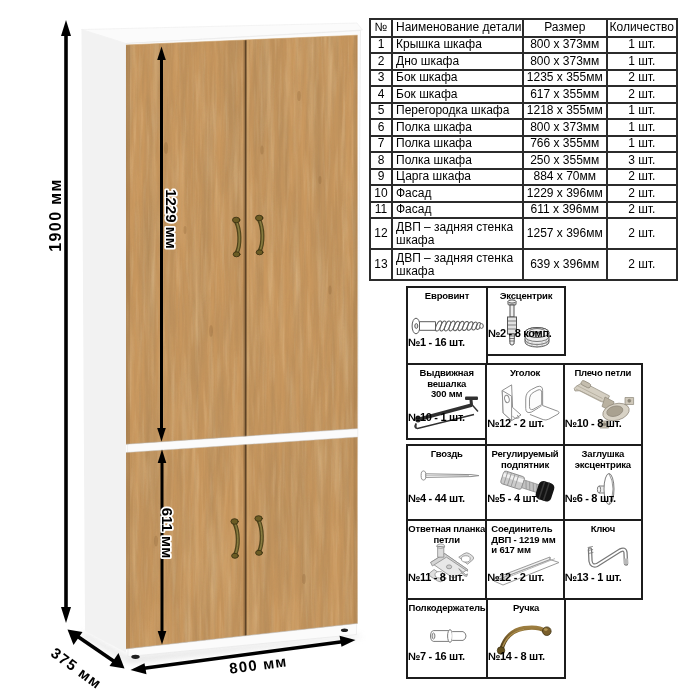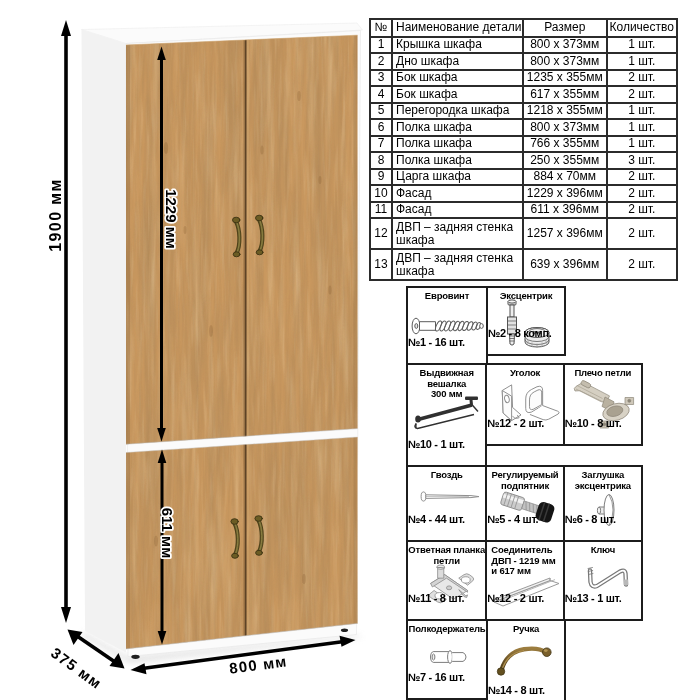--- a/index.html
+++ b/index.html
@@ -288,21 +288,21 @@
           <path d="M41,43.6 a8,3 0 0 1 16,0" fill="none" stroke-width="0.9"></path>
           <path d="M44.5,45.8 l9,-2.4 M45,43.2 l8.5,2.8" stroke-width="1.1" fill="none"></path>
           <path d="M37,48.5 a12,5 0 0 0 24,0 M37,51.5 a12,5 0 0 0 24,0" fill="none" stroke-width="0.8"></path>
           <path d="M40,52 v4 M44,54.5 v4 M49,55.5 v4 M54,54.5 v4 M58,52 v4" stroke="#9b9b9b" stroke-width="0.8" fill="none"></path>
         </g>
       </svg>
       <div class="hwn">№2 - 8 комп.</div>
     </div>
   </div>
   <div class="hwrow">
-    <div class="hwcell" style="height:104px">
+    <div class="hwcell" style="height:77px">
       <div class="hwt">Выдвижная<br>вешалка<br>300 мм</div>
       <svg class="hwi" width="82" height="83" viewBox="0 0 82 83">
         <g stroke="#303030" fill="none">
           <path d="M10,54.5 L64,40" stroke-width="3.4"></path>
           <path d="M8,58.5 q-2.5,4.5 1.5,5 L66,49.5" stroke-width="1.5"></path>
           <path d="M8,58.5 L8,63.2" stroke-width="1.2"></path>
           <path d="M63.5,40 L63,34.5" stroke-width="3"></path>
           <rect x="57" y="31.5" width="13" height="3.6" rx="1" fill="#303030" stroke="none"></rect>
           <ellipse cx="10" cy="54" rx="2.8" ry="3.6" fill="#303030" stroke="none"></ellipse>
           <path d="M62.5,38 l7.5,8.5" stroke-width="1.4"></path>
@@ -436,21 +436,21 @@
         <g stroke="#7d7d7d" fill="#fff" stroke-width="1">
           <ellipse cx="25.5" cy="36" rx="3" ry="5.4"></ellipse>
           <path d="M25.5,30.6 h15.5 v10.8 h-15.5" fill="#fff"></path>
           <ellipse cx="42" cy="36" rx="2.4" ry="6.4" fill="#fff"></ellipse>
           <path d="M44.2,31.6 h10.8 q3,1.3 3,4.4 t-3,4.4 h-10.8" fill="#fff"></path>
           <ellipse cx="25.5" cy="36" rx="1.4" ry="3" fill="#f0f0f0"></ellipse>
         </g>
       </svg>
       <div class="hwn">№7 - 16 шт.</div>
     </div>
-    <div class="hwcell" style="height:94px">
+    <div class="hwcell" style="height:81px">
       <div class="hwt">Ручка</div>
       <svg class="hwi" width="80" height="81" viewBox="0 0 80 81">
         <defs>
           <linearGradient id="brz" x1="0" y1="0" x2="0" y2="1">
             <stop offset="0" stop-color="#9c7d3f"></stop>
             <stop offset="0.5" stop-color="#6e5527"></stop>
             <stop offset="1" stop-color="#4a3a1a"></stop>
           </linearGradient>
         </defs>
         <path d="M13.5,49 C16.5,38.5 24,30 36,28.2 C46,26.8 54,28.6 57.5,31.2" fill="none" stroke="url(#brz)" stroke-width="4.4" stroke-linecap="round"></path>

